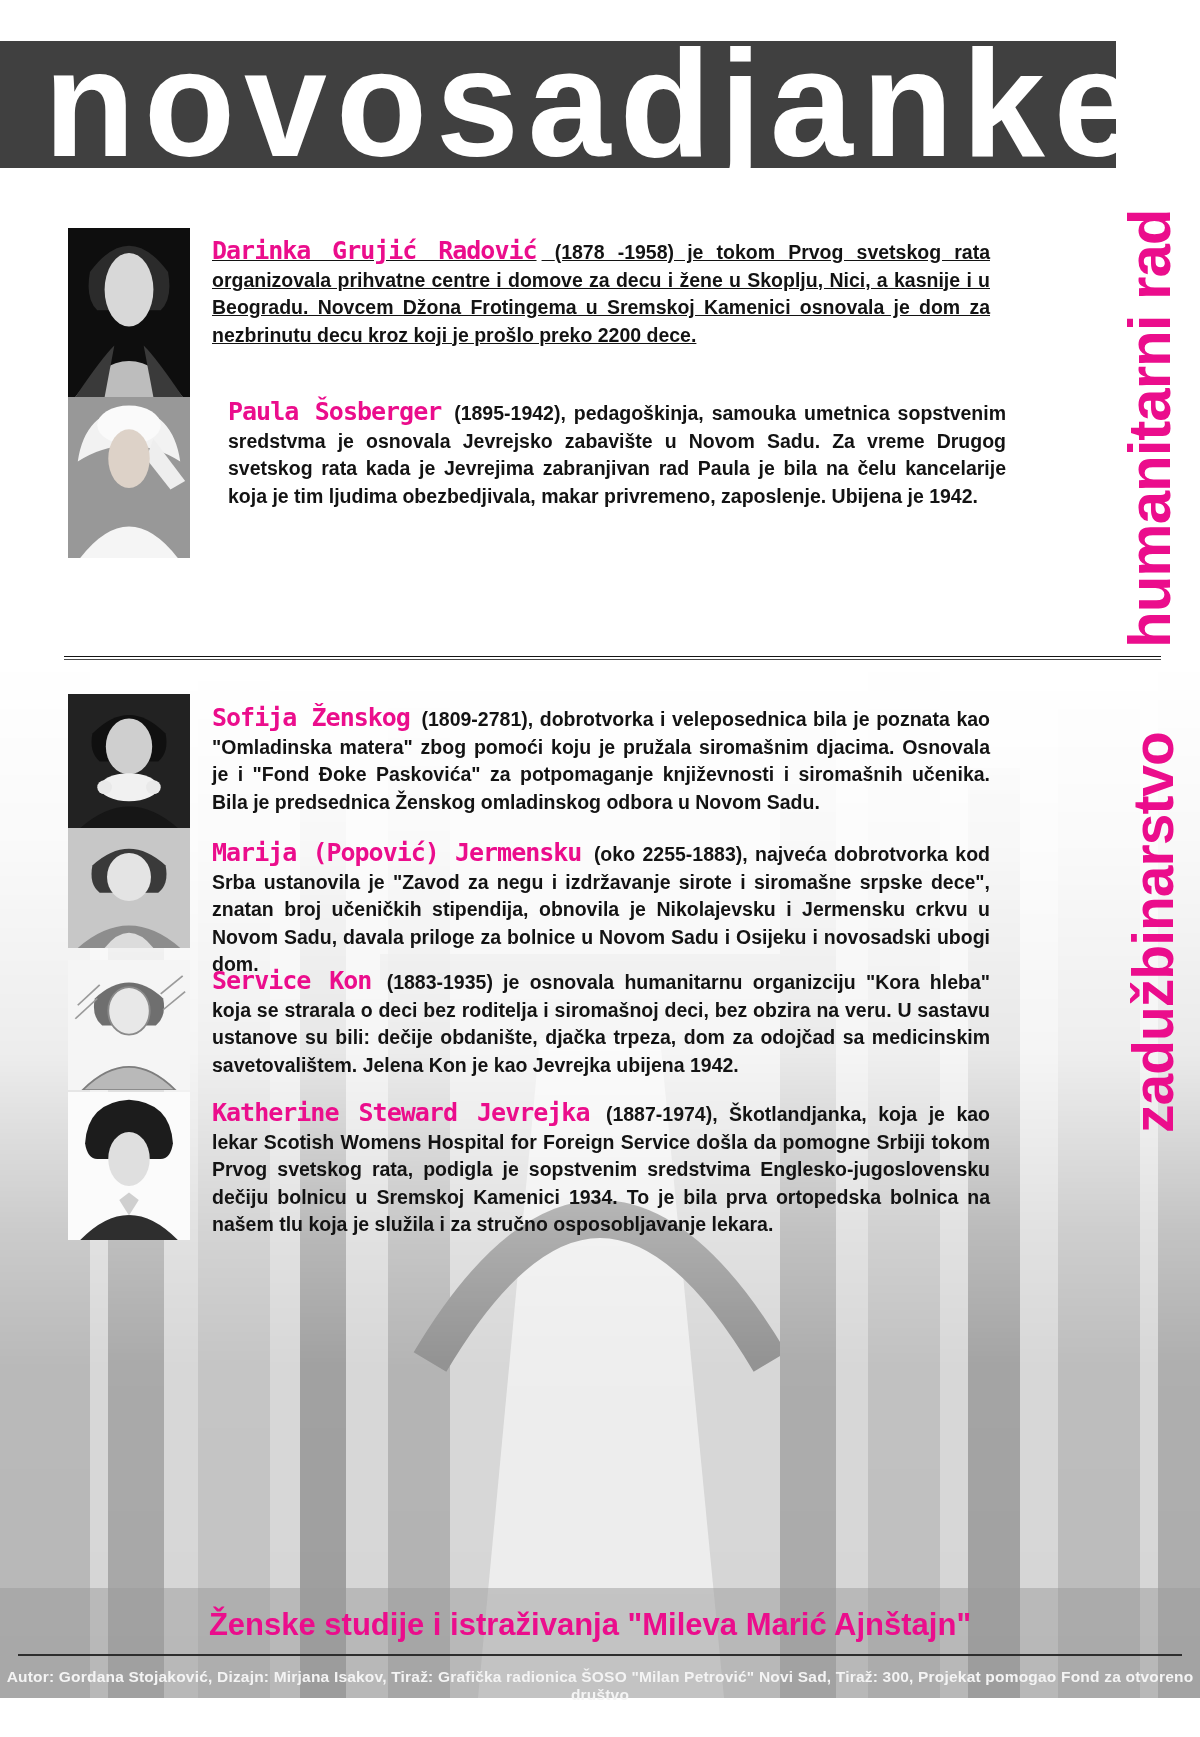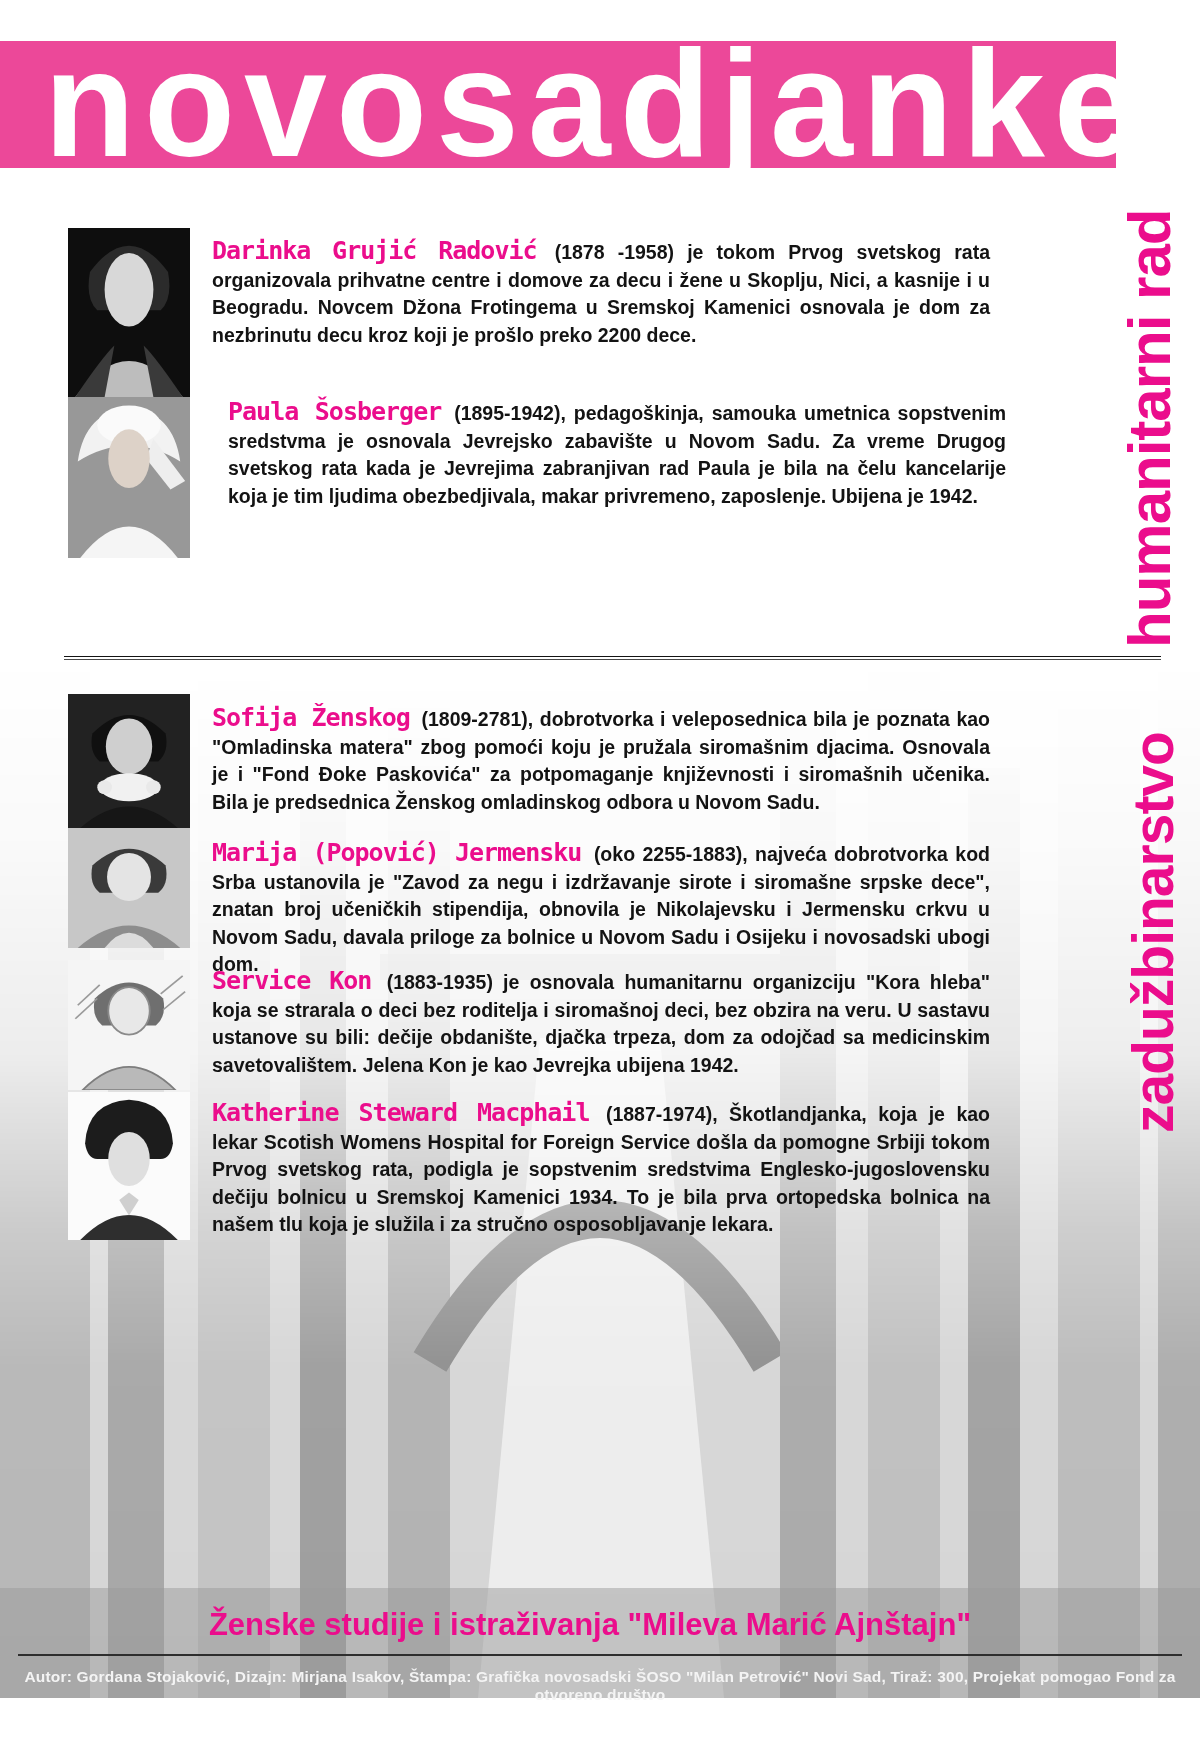--- a/index.html
+++ b/index.html
@@ -5,21 +5,21 @@
   html,body{margin:0;padding:0;}
   body{
     width:1200px;height:1737px;position:relative;background:#ffffff;
     font-family:"Liberation Sans",sans-serif;overflow:hidden;
   }
   .poster{position:absolute;inset:0;}
 
   
   .banner{
     position:absolute;top:41px;left:0;width:1116px;height:127px;
-    background:#ec4899;overflow:visible;
+    background:#404040;overflow:visible;
   }
   .banner-title{
     position:absolute;left:44px;top:-14px;width:1156px;height:150px;
     font-weight:bold;font-size:149px;line-height:150px;color:#ffffff;
     letter-spacing:9px;white-space:nowrap;transform:scale(1,1.02);
     transform-origin:left top;
   }
 
   
   .vlabel{
@@ -54,21 +54,21 @@
   .etext{
     position:absolute;left:212px;width:778px;z-index:2;
     font-size:19.5px;line-height:27.5px;font-weight:bold;color:#131313;
     text-align:justify;margin:0;
   }
   .ename{
     font-family:"DejaVu Sans Mono","Liberation Mono",monospace;
     font-weight:bold;color:#eb0d8c;font-size:25px;letter-spacing:-1px;
     padding-right:5px;
   }
-  #etext-1{top:237px;}
+  #etext-1{top:237px;text-decoration:underline;}
   #etext-2{top:398px;margin-left:16px;}
   #etext-3{top:704px;}
   #etext-4{top:839px;}
   #etext-5{top:967px;}
   #etext-6{top:1099px;}
 
   
   .section-divider{
     position:absolute;left:64px;top:656px;width:1097px;height:2px;z-index:2;
     border-top:1.5px solid #141414;border-bottom:1px solid #4a4a4a;
@@ -202,21 +202,21 @@
   </p>
   <p class="etext" id="etext-4">
     <span class="ename">Marija (Popović) Jermensku</span>
     <span>(oko 2255-1883), najveća dobrotvorka kod Srba ustanovila je "Zavod za negu i izdržavanje sirote i siromašne srpske dece", znatan broj učeničkih stipendija, obnovila je Nikolajevsku i Jermensku crkvu u Novom Sadu, davala priloge za bolnice u Novom Sadu i Osijeku i novosadski ubogi dom.</span>
   </p>
   <p class="etext" id="etext-5">
     <span class="ename">Service Kon</span>
     <span>(1883-1935) je osnovala humanitarnu organizciju "Kora hleba" koja se strarala o deci bez roditelja i siromašnoj deci, bez obzira na veru. U sastavu ustanove su bili: dečije obdanište, djačka trpeza, dom za odojčad sa medicinskim savetovalištem. Jelena Kon je kao Jevrejka ubijena 1942.</span>
   </p>
   <p class="etext" id="etext-6">
-    <span class="ename">Katherine Steward Macphail</span>
+    <span class="ename">Katherine Steward Jevrejka</span>
     <span>(1887-1974), Škotlandjanka, koja je kao lekar Scotish Womens Hospital for Foreign Service došla da pomogne Srbiji tokom Prvog svetskog rata, podigla je sopstvenim sredstvima Englesko-jugoslovensku dečiju bolnicu u Sremskoj Kamenici 1934. To je bila prva ortopedska bolnica na našem tlu koja je služila i za stručno osposobljavanje lekara.</span>
   </p>
 
   <div class="caption">Ženske studije i istraživanja "Mileva Marić Ajnštajn"</div>
   <div class="footer-divider"></div>
-  <div class="credits">Autor: Gordana Stojaković, Dizajn: Mirjana Isakov, Štampa: Grafička novosadski ŠOSO "Milan Petrović" Novi Sad, Tiraž: 300, Projekat pomogao Fond za otvoreno društvo</div>
+  <div class="credits">Autor: Gordana Stojaković, Dizajn: Mirjana Isakov, Tiraž: Grafička radionica ŠOSO "Milan Petrović" Novi Sad, Tiraž: 300, Projekat pomogao Fond za otvoreno društvo</div>
 
 </div>
 
 </body></html>

